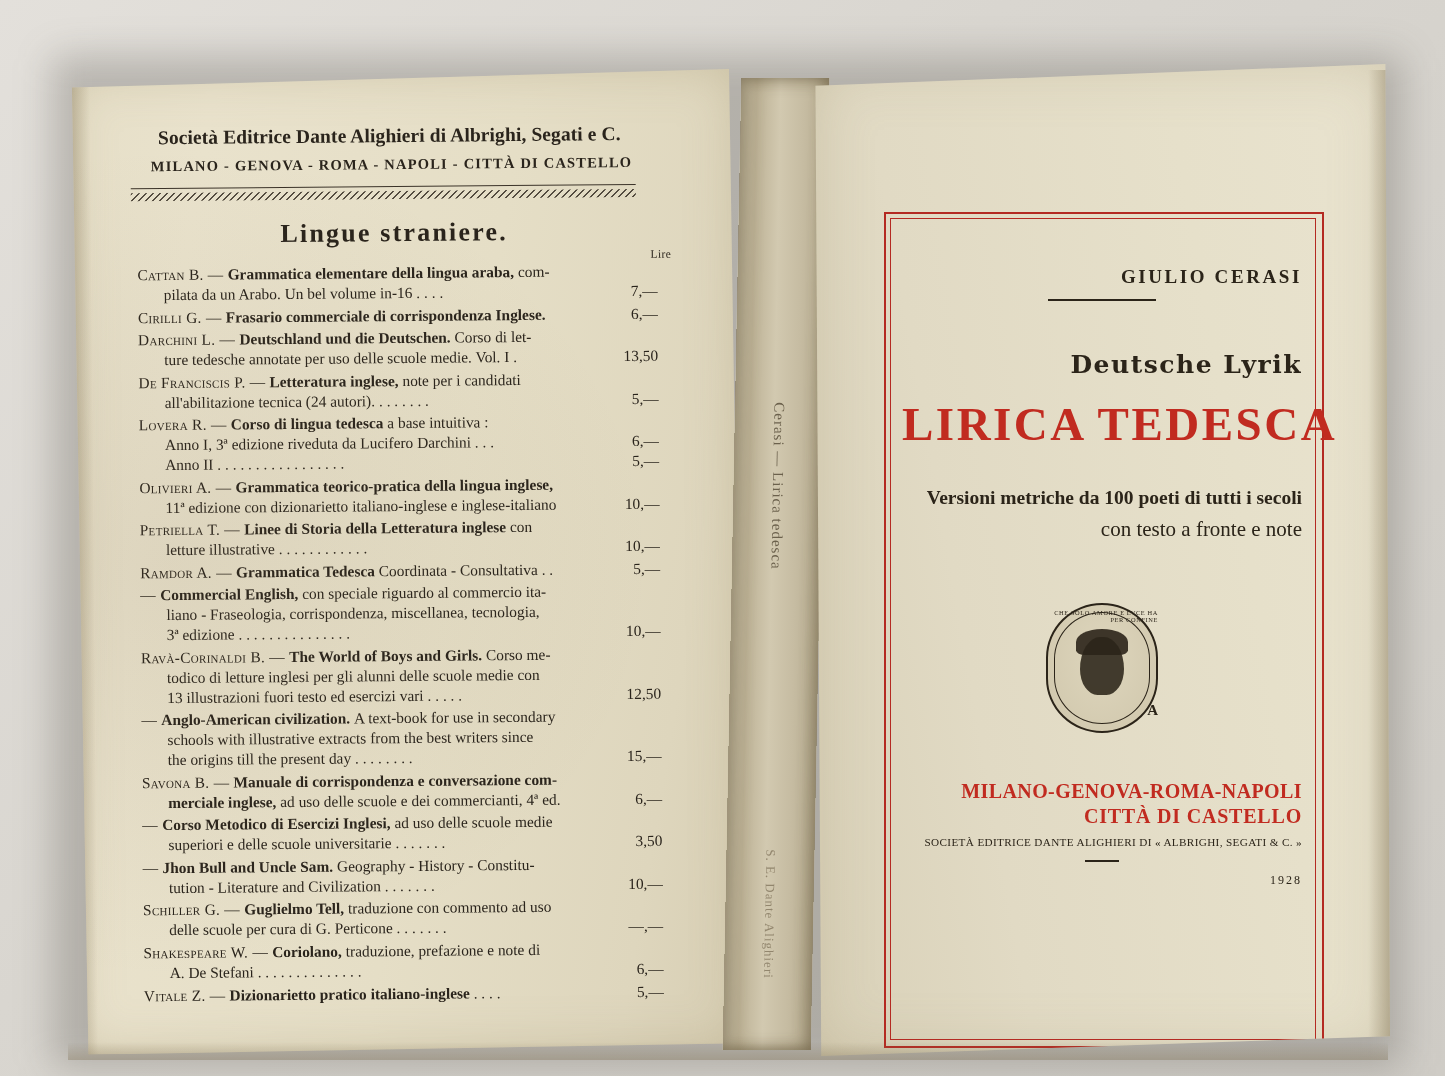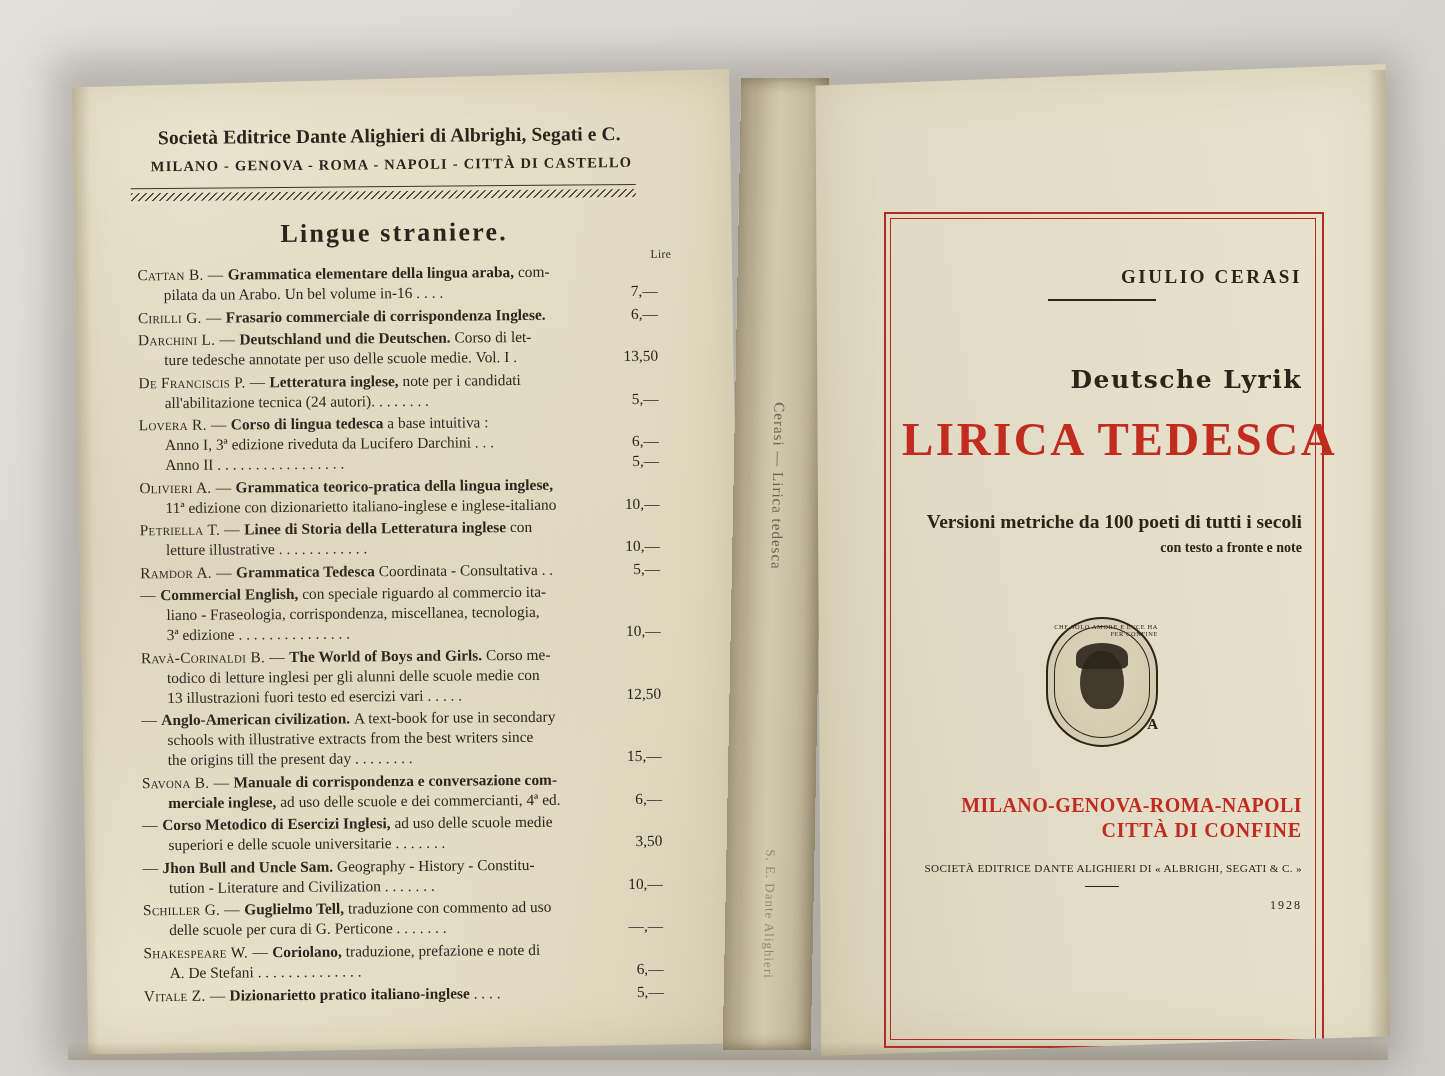--- a/index.html
+++ b/index.html
@@ -66,43 +66,43 @@
     clip-path:polygon(0.6% 2.2%, 99.2% 0%, 100% 98%, 1.6% 100%);}
   .frame-outer{position:absolute;left:72px;top:148px;width:436px;height:832px;
     border:2.4px solid #b42a22;}
   .frame-inner{position:absolute;left:78px;top:154px;width:424px;height:820px;
     border:1.1px solid #b42a22;}
   .rp-inner{position:absolute;left:90px;top:172px;width:400px;text-align:right;color:#2b2419;}
 
   .author{font-size:19px;letter-spacing:2.6px;font-weight:bold;margin-top:30px;}
   .auth-rule{width:108px;height:1.6px;background:#2b2419;margin:11px auto 0;}
   .fraktur{font-family:"DejaVu Serif",serif;font-size:25px;letter-spacing:1.5px;
-    margin-top:64px;font-weight:bold;}
+    margin-top:49px;font-weight:bold;}
   .maintitle{color:#c12b20;font-size:47px;font-weight:bold;letter-spacing:2.5px;
     margin-top:18px;white-space:nowrap;}
-  .sub1{font-size:19.5px;font-weight:bold;margin-top:41px;line-height:1.55;}
-  .sub2{font-size:14px;font-weight:bold;line-height:1.55;}
+  .sub1{font-size:19.5px;font-weight:bold;margin-top:32px;line-height:1.55;}
+  .sub2{font-size:21px;font-weight:normal;line-height:1.55;}
 
   .emblem{width:112px;height:130px;margin:58px auto 0;position:relative;}
   .emblem .oval{position:absolute;inset:0;border:2px solid #2b2419;border-radius:50%/42%;
     background:radial-gradient(ellipse at 50% 40%, #ded6bd 0%, #cfc6ab 100%);}
   .emblem .oval2{position:absolute;left:8px;top:9px;right:8px;bottom:9px;
     border:1px solid #2b2419;border-radius:50%/42%;}
   .emblem .head{position:absolute;left:34px;top:34px;width:44px;height:58px;
     background:#2b2419;border-radius:46% 46% 40% 40%/55% 55% 45% 45%;opacity:.88;}
   .emblem .cap{position:absolute;left:30px;top:26px;width:52px;height:26px;
     background:#2b2419;border-radius:50% 50% 18% 18%;opacity:.9;}
   .emblem .monogram{position:absolute;left:0;right:0;bottom:14px;font-size:15px;
     font-weight:bold;color:#2b2419;}
   .emblem .motto{position:absolute;left:0;right:0;top:6px;font-size:6.4px;
     letter-spacing:.6px;color:#2b2419;}
 
   .imprint1{color:#c12b20;font-size:20px;font-weight:bold;letter-spacing:.4px;margin-top:47px;}
   .imprint2{color:#c12b20;font-size:20px;font-weight:bold;letter-spacing:.8px;margin-top:2px;}
-  .imprint3{font-size:11.2px;letter-spacing:.35px;margin-top:20px;}
+  .imprint3{font-size:11.2px;letter-spacing:.35px;margin-top:8px;}
   .small-rule{width:34px;height:1.4px;background:#2b2419;margin:12px auto 0;}
   .year{font-size:12px;letter-spacing:2px;margin-top:11px;}
 
   
   .edge{position:absolute;pointer-events:none;}
   .edge-l{left:0;top:8px;width:26px;height:984px;
     background:linear-gradient(90deg, rgba(120,105,75,.45), rgba(255,255,255,0));}
   .edge-b{left:8px;bottom:0;width:1320px;height:18px;
     background:linear-gradient(0deg, rgba(120,105,75,.35), rgba(255,255,255,0));}
   .edge-r{right:0;top:6px;width:22px;height:988px;
@@ -219,21 +219,21 @@
         <div class="emblem">
           <div class="oval"></div>
           <div class="oval2"></div>
           <div class="motto">CHE  SOLO  AMORE  E  LVCE  HA  PER  CONFINE</div>
           <div class="cap"></div>
           <div class="head"></div>
           <div class="monogram">A</div>
         </div>
 
         <div class="imprint1">MILANO-GENOVA-ROMA-NAPOLI</div>
-        <div class="imprint2">CITTÀ DI CONFINE</div>
+        <div class="imprint2">CITTÀ DI CASTELLO</div>
         <div class="imprint3">SOCIETÀ EDITRICE DANTE ALIGHIERI DI « ALBRIGHI, SEGATI &amp; C. »</div>
         <div class="small-rule"></div>
         <div class="year">1928</div>
       </div>
       <div class="edge edge-r"></div>
     </div>
 
     <div class="edge edge-b"></div>
   </div>
 </div>

